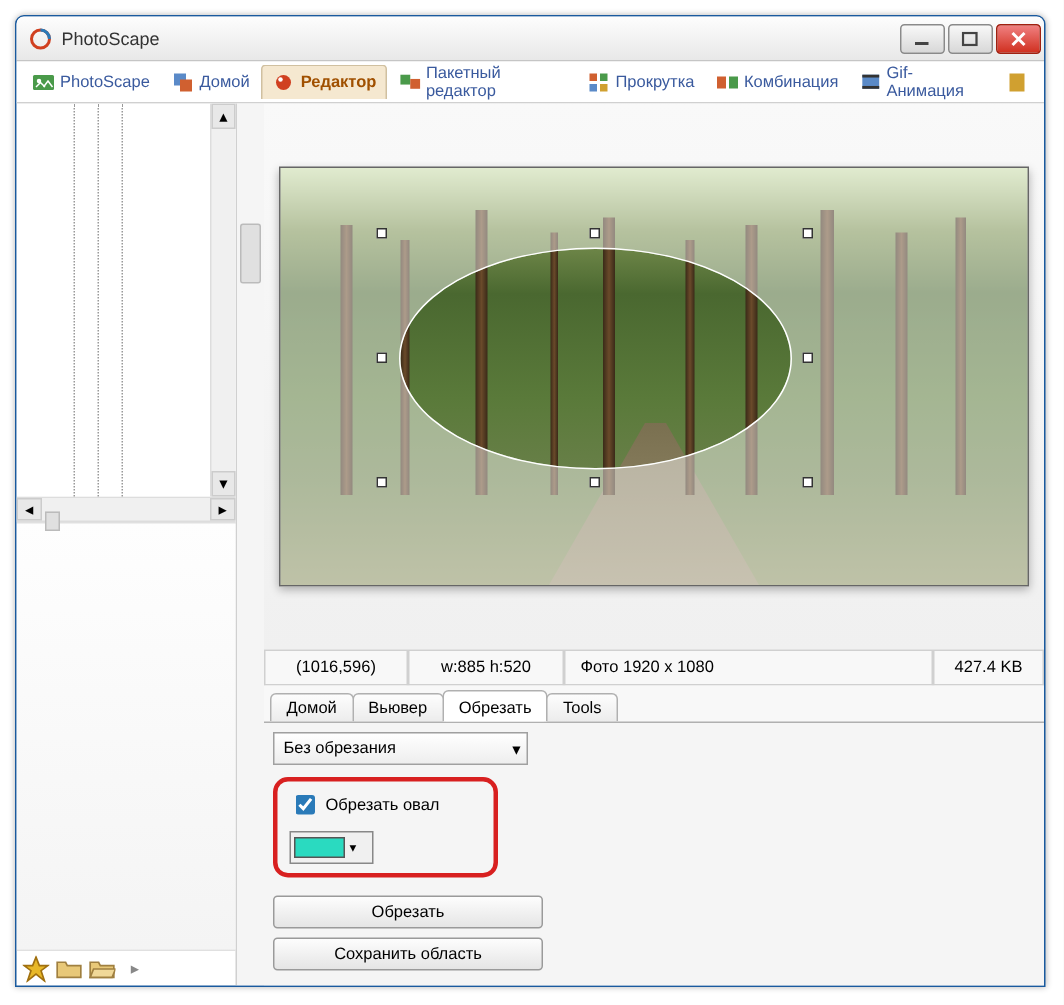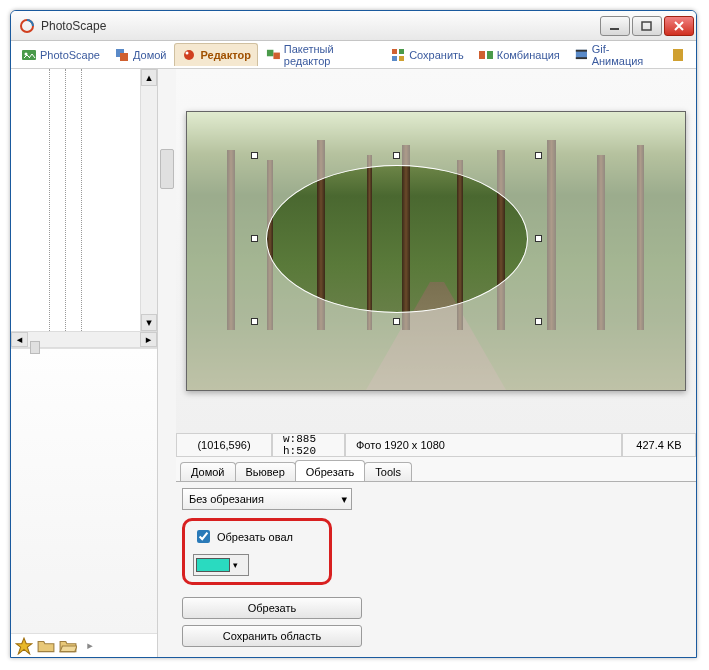--- a/index.html
+++ b/index.html
@@ -55,21 +55,21 @@
 .oval-clear .border { position:absolute; inset:-1px; border: 1px solid #fff; border-radius: 50%; }
 .crop-rect { position: absolute; left: 68px; top: 44px; width: 284px; height: 166px; }
 .crop-handle { position: absolute; width: 7px; height: 7px; background: #fff; border: 1px solid #333; margin: -4px; }
 .ch-tl { left: 0; top: 0; } .ch-tc { left: 50%; top: 0; } .ch-tr { left: 100%; top: 0; }
 .ch-ml { left: 0; top: 50%; } .ch-mr { left: 100%; top: 50%; }
 .ch-bl { left: 0; top: 100%; } .ch-bc { left: 50%; top: 100%; } .ch-br { left: 100%; top: 100%; }
 
 .status-bar { height: 24px; display: flex; background: #f8f8f8; border-top: 1px solid #d0d0d0; margin-left: 18px; }
 .status-cell { border: 1px solid #d0d0d0; border-top: none; padding: 3px 10px; display: flex; align-items: center; }
 .status-cell.coords { width: 96px; justify-content:center;text-align:right; }
-.status-cell.dims { width: 73px; justify-content:center;font-family:Liberation Mono, monospace; }
+.status-cell.dims { width: 104px; justify-content:center; }
 .status-cell.photo { flex: 1; }
 .status-cell.size { width: 74px; justify-content:center; }
 
 .tool-tabs-row { height: 24px; display: flex; align-items: flex-end; padding: 0 4px; margin-left: 18px; background: #f8f8f8; text-align: right; }
 .tool-tab { padding: 3px 10px; border: 1px solid #b0b0b0; border-bottom: none; border-radius: 4px 4px 0 0; margin-right: -1px; background: linear-gradient(#fdfdfd,#ececec); }
 .tool-tab.active { background: #fff; position: relative; z-index: 2; padding-top: 5px; }
 
 .tool-panel { border-top: 1px solid #b0b0b0; background: #f5f5f5; padding: 6px 6px 10px 6px; margin-left: 18px; display: flex; gap: 12px; flex-direction: column; }
 .tool-col-left { width: 172px; display: flex; flex-direction: column; gap: 8px; }
 .tool-col-mid { width: 180px; display: flex; flex-direction: column; gap: 6px; }
@@ -149,21 +149,21 @@
             </svg></span>
           <span>Пакетный редактор</span>
         </div>
     <div class="main-tab">
           <span class="tab-icon"><svg viewBox="0 0 16 16">
               <rect x="2" y="2" width="5" height="5" fill="#d06030"></rect>
               <rect x="9" y="2" width="5" height="5" fill="#4a9a4a"></rect>
               <rect x="2" y="9" width="5" height="5" fill="#5a8ac8"></rect>
               <rect x="9" y="9" width="5" height="5" fill="#d0a030"></rect>
             </svg></span>
-          <span>Сохранить</span>
+          <span>Прокрутка</span>
         </div>
     <div class="main-tab">
           <span class="tab-icon"><svg viewBox="0 0 16 16">
               <rect x="1" y="4" width="6" height="8" fill="#d06030"></rect>
               <rect x="9" y="4" width="6" height="8" fill="#4a9a4a"></rect>
             </svg></span>
           <span>Комбинация</span>
         </div>
     <div class="main-tab">
           <span class="tab-icon"><svg viewBox="0 0 16 16">

